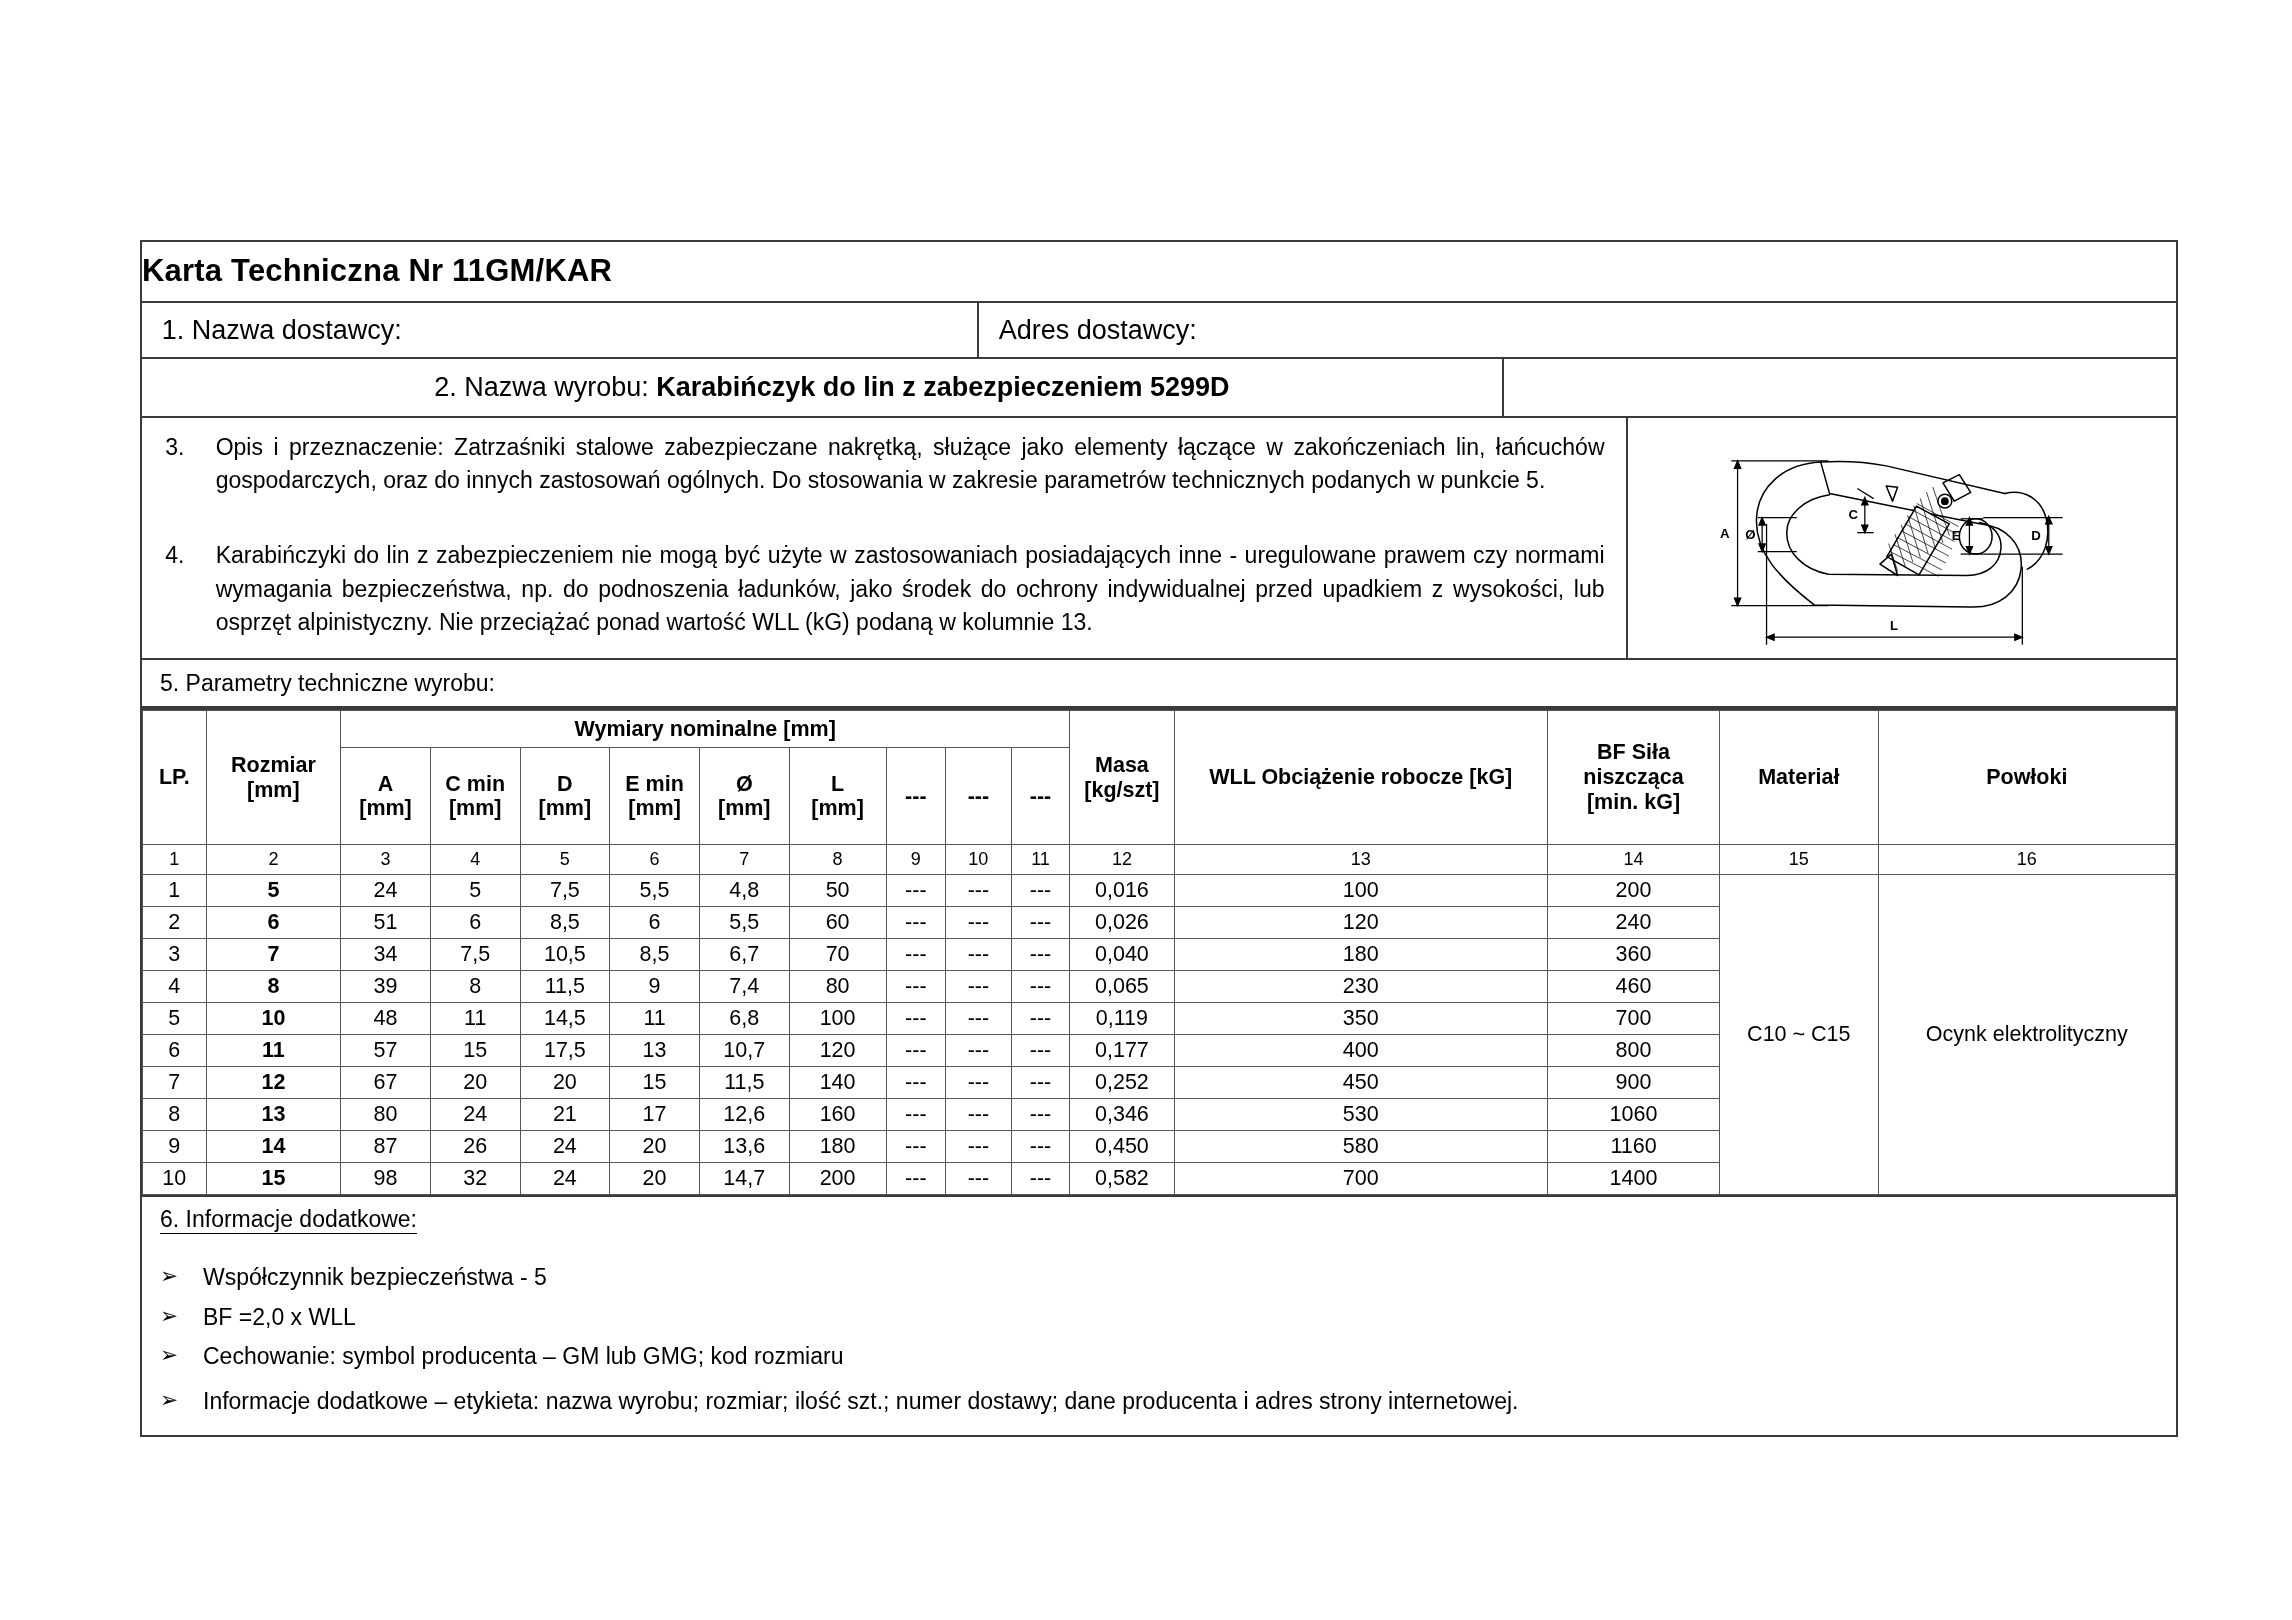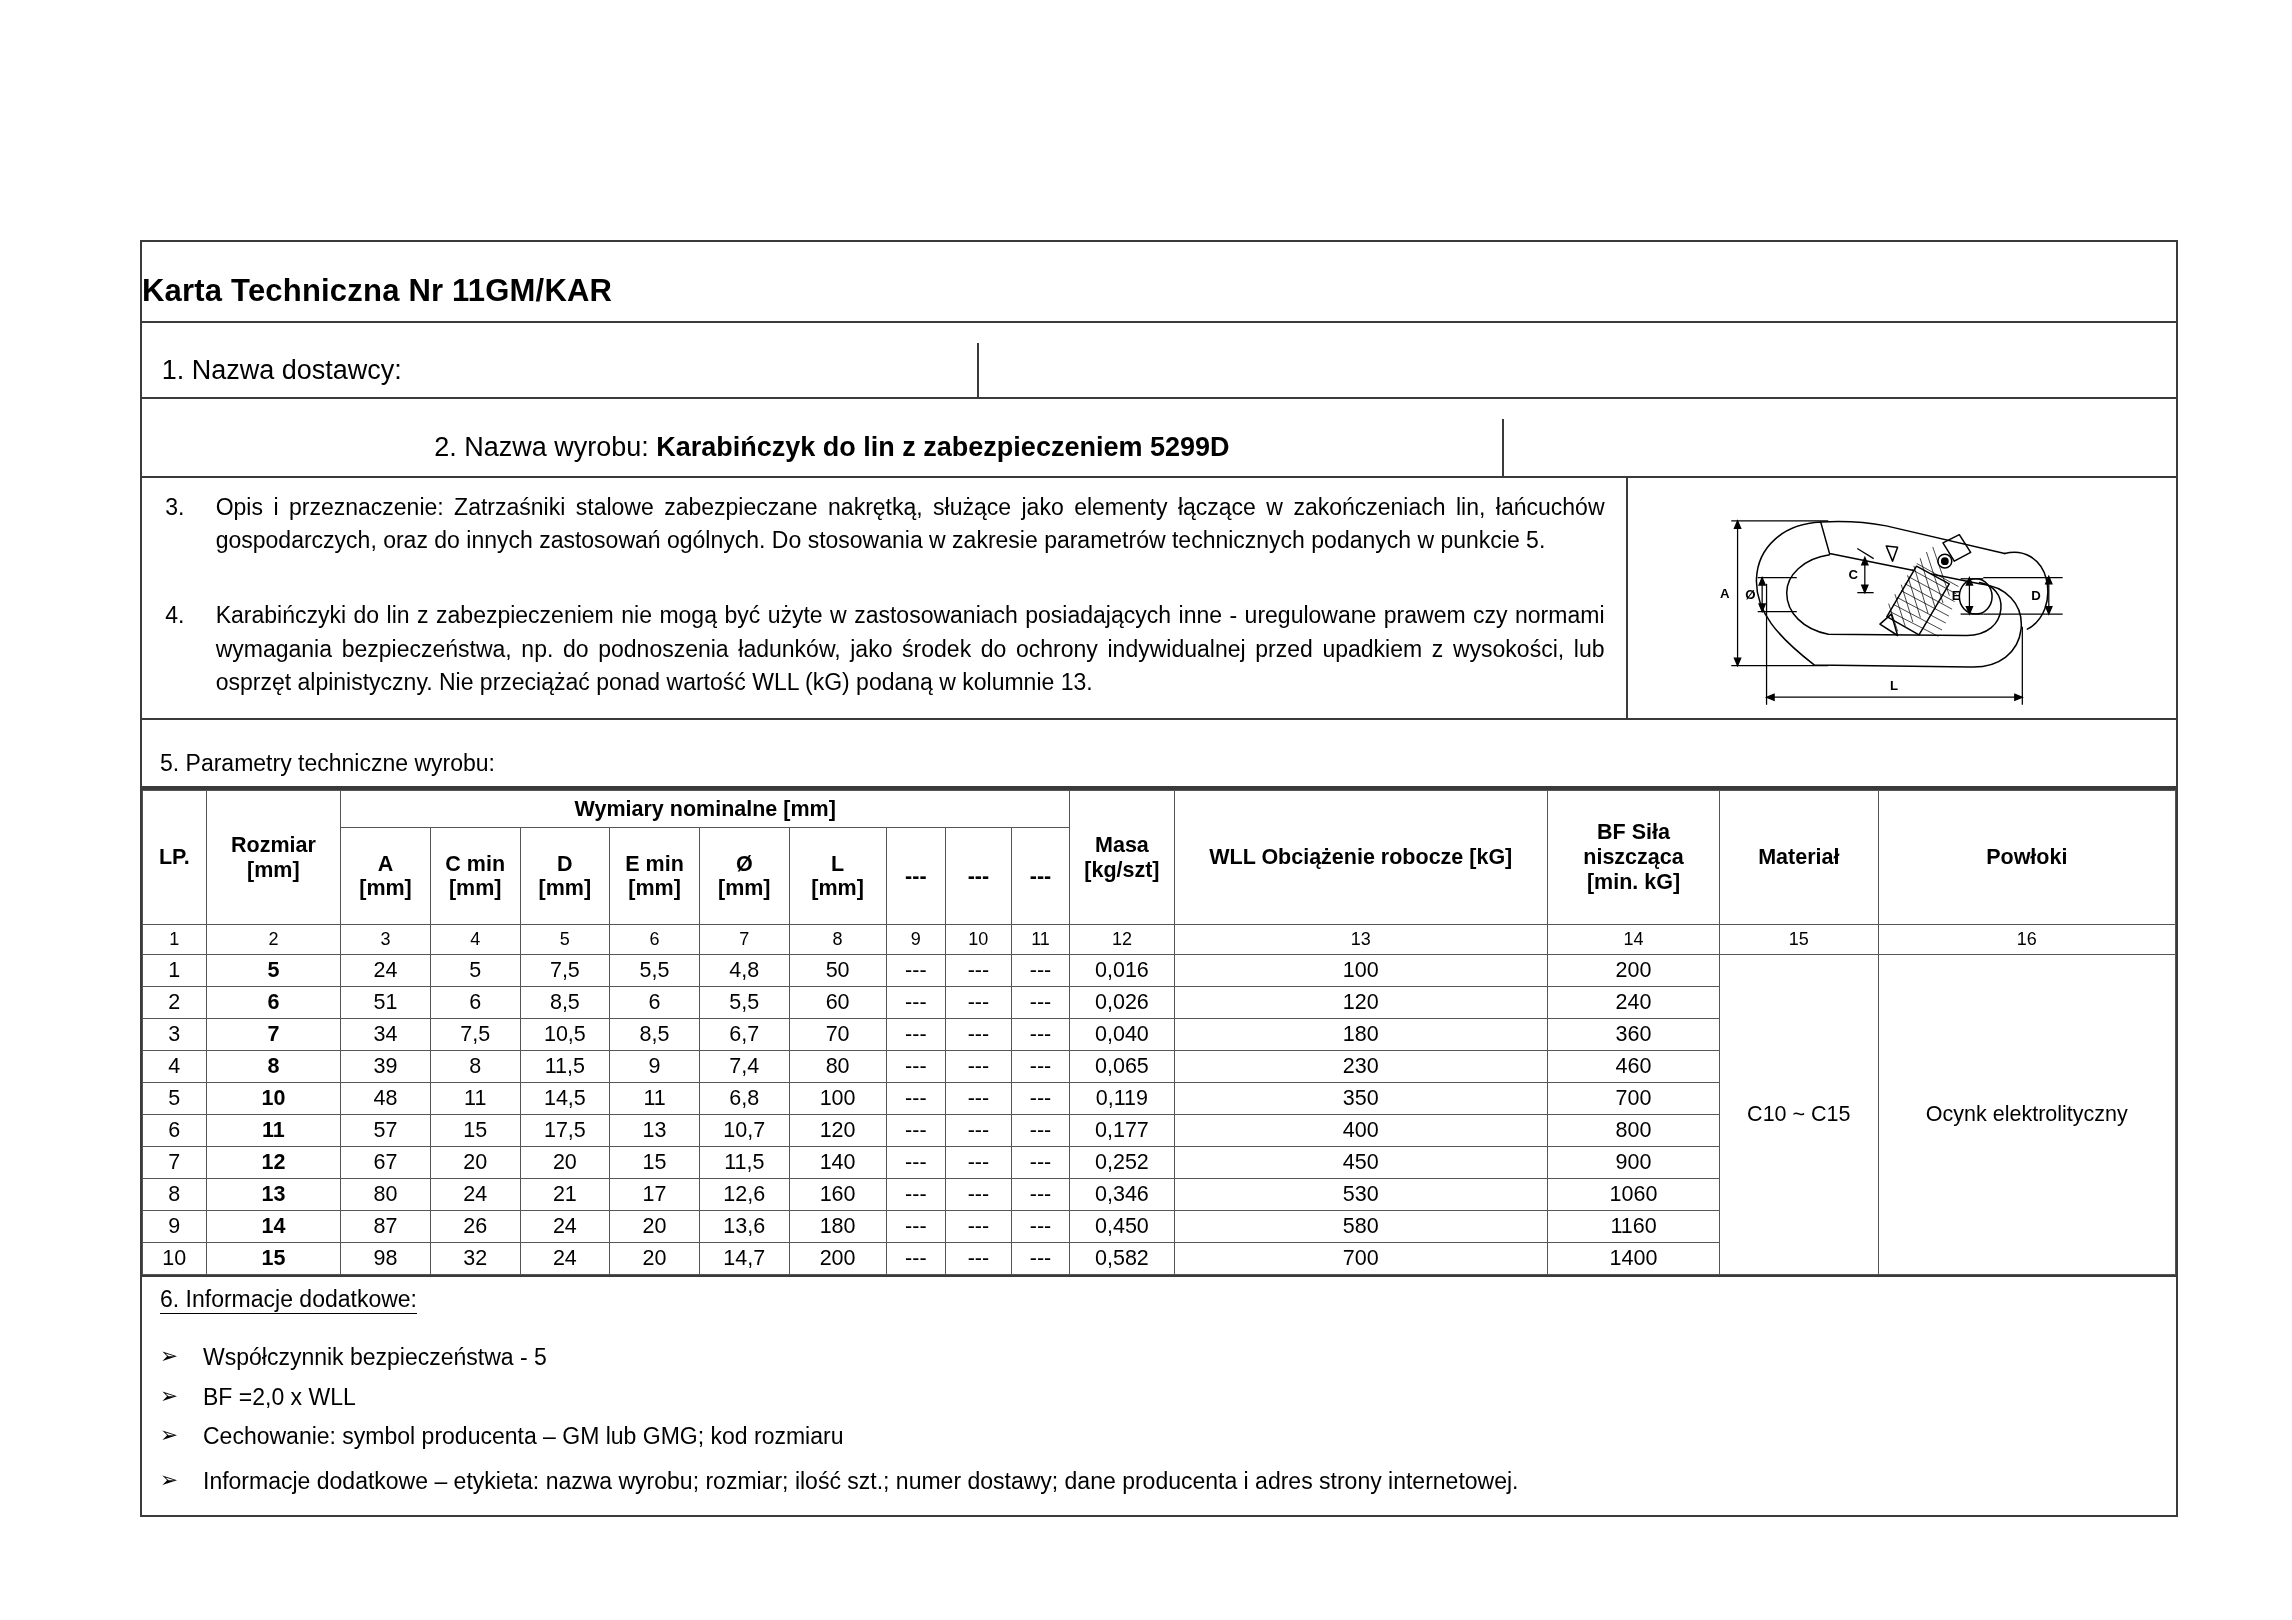--- a/index.html
+++ b/index.html
@@ -20,21 +20,21 @@
     position: absolute;
     left: 140px;
     top: 240px;
     width: 2038px;
     border: 2.7px solid #3a3a3a;
     box-sizing: border-box;
     background: #fff;
   }
 
   
-  .row { display: flex; width: 100%; box-sizing: border-box; margin-top: 20px; }
+  .row { display: flex; width: 100%; box-sizing: border-box; }
   .hr-thick { border-bottom: 2.7px solid #3a3a3a; }
 
   
   .title-row {
     text-align: center;
     font-size: 31px;
     font-weight: bold;
     padding: 10.7px 0 12.5px 0;
     letter-spacing: 0.2px;
   }
@@ -155,20 +155,21 @@
 </style>
 </head>
 <body>
 
 <div class="sheet">
 
   <div class="row title-row hr-thick">Karta Techniczna Nr 11GM/KAR</div>
 
   <div class="row supplier-row hr-thick">
     <div class="supplier-left">1. Nazwa dostawcy:</div>
+    <div class="supplier-right">Adres dostawcy:</div>
   </div>
 
   <div class="row prod-row hr-thick">
     <div class="prod-left">
       <span>2. Nazwa wyrobu:</span>
       <b>Karabińczyk do lin z zabezpieczeniem 5299D</b>
     </div>
     <div class="prod-right"></div>
   </div>
 

